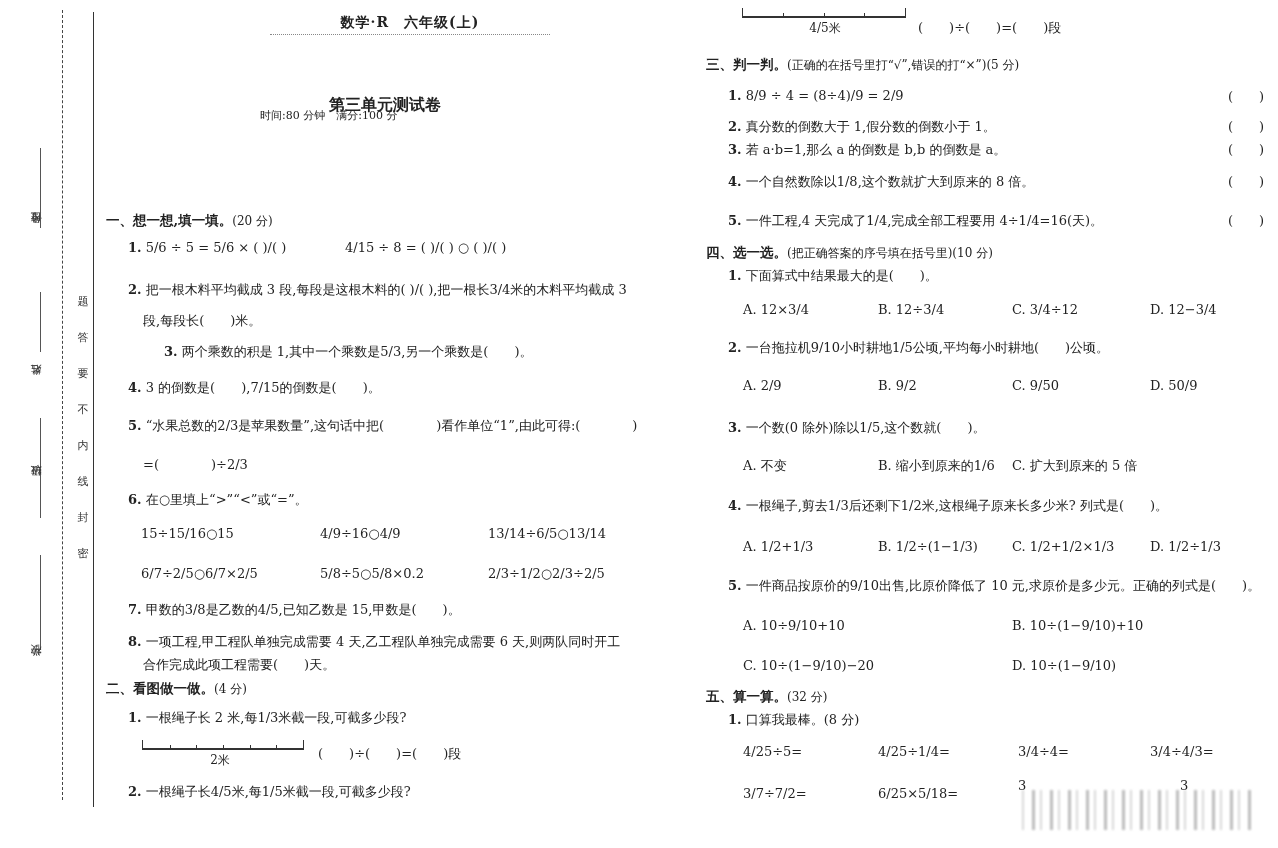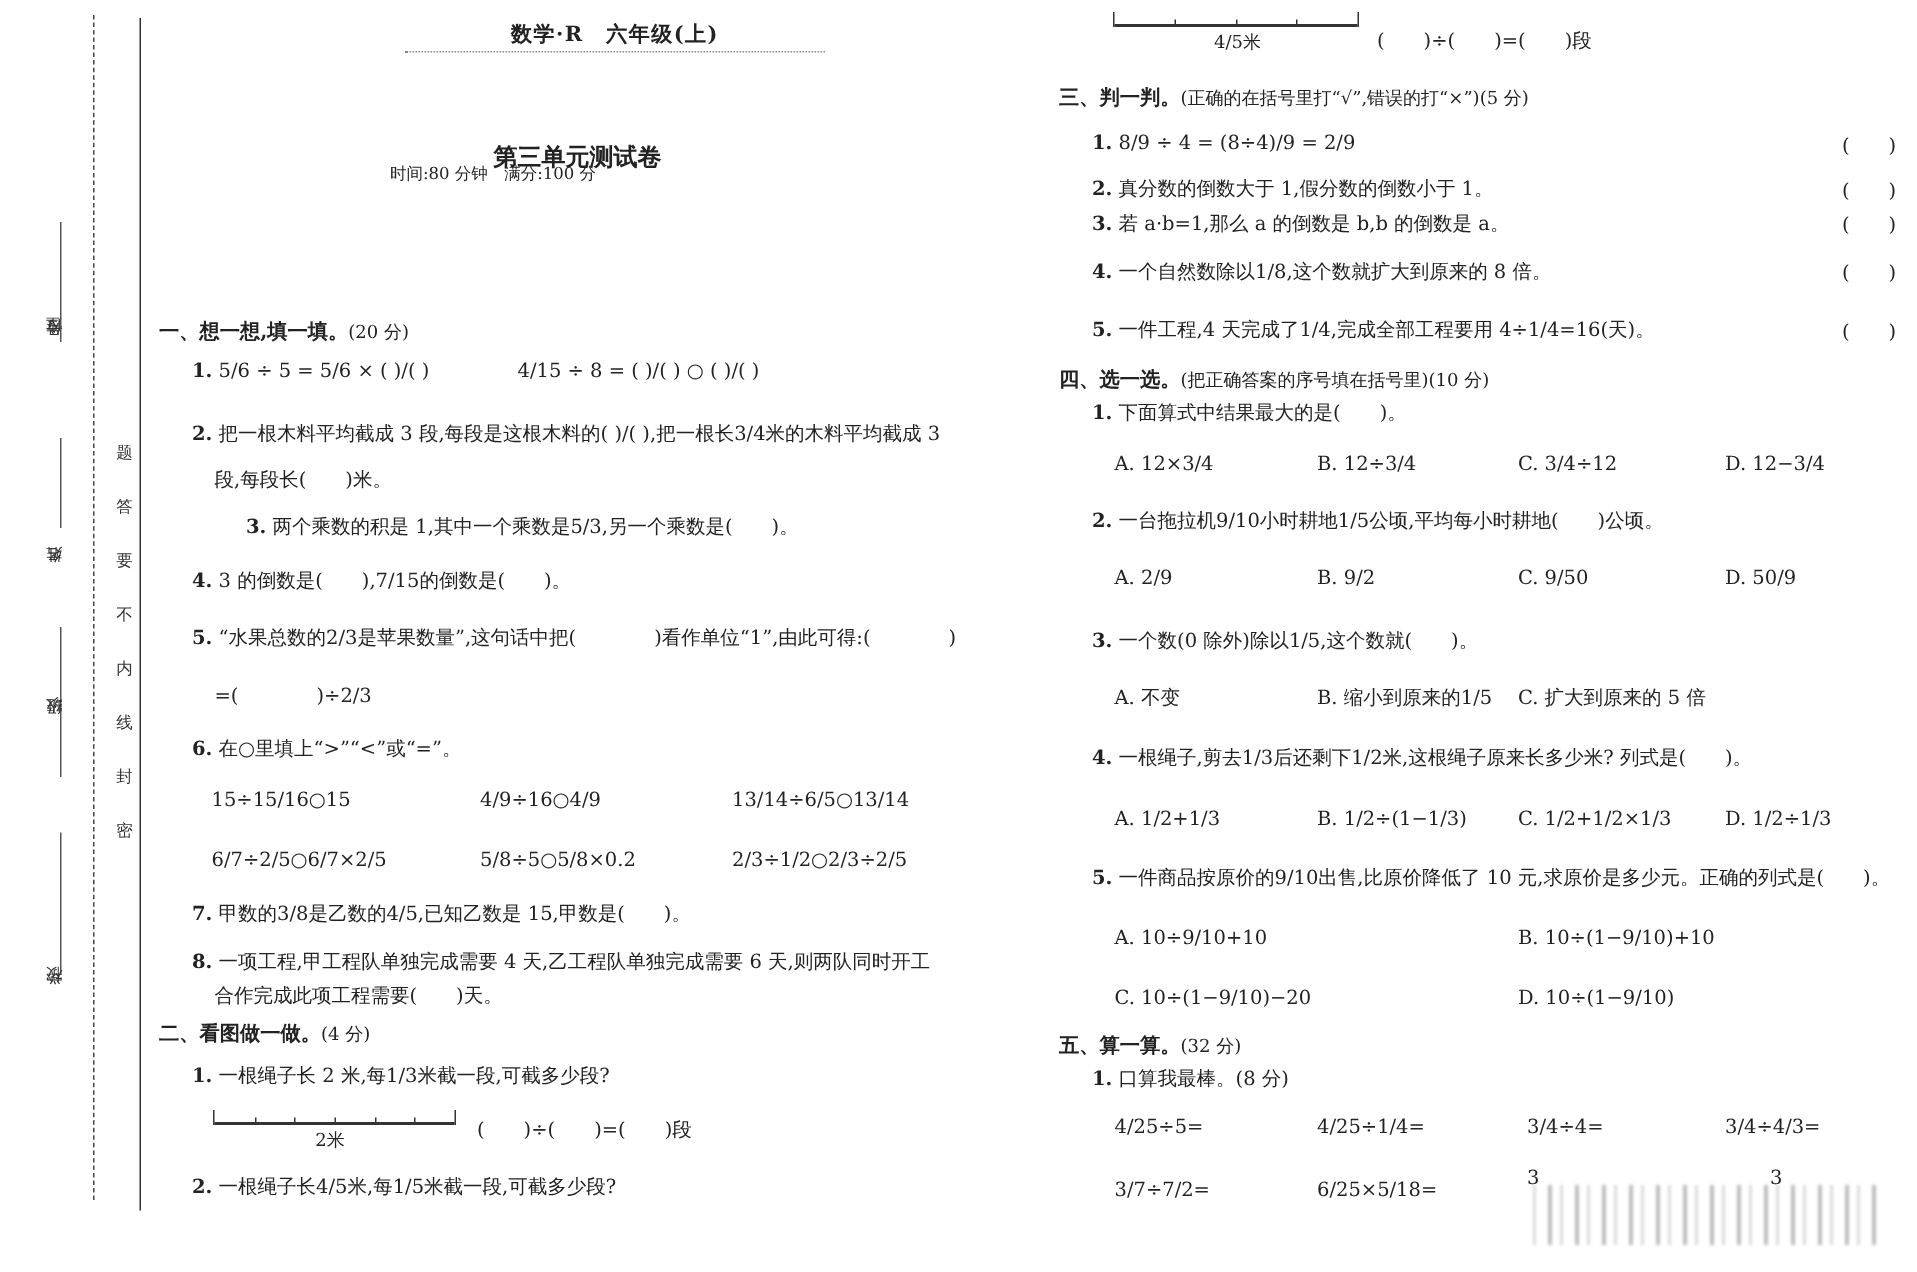--- a/index.html
+++ b/index.html
@@ -172,21 +172,21 @@
 <div class="q" style="left:1150px;top:300px;">D. 12−3/4</div>
 
 <div class="q" style="left:728px;top:338px;"><b>2.</b> <span>一台拖拉机9/10小时耕地1/5公顷,平均每小时耕地(　　)公顷。</span></div>
 <div class="q" style="left:743px;top:376px;">A. 2/9</div>
 <div class="q" style="left:878px;top:376px;">B. 9/2</div>
 <div class="q" style="left:1012px;top:376px;">C. 9/50</div>
 <div class="q" style="left:1150px;top:376px;">D. 50/9</div>
 
 <div class="q" style="left:728px;top:418px;"><b>3.</b> <span>一个数(0 除外)除以1/5,这个数就(　　)。</span></div>
 <div class="q" style="left:743px;top:456px;">A. 不变</div>
-<div class="q" style="left:878px;top:456px;">B. 缩小到原来的1/5</div>
+<div class="q" style="left:878px;top:456px;">B. 缩小到原来的1/6</div>
 <div class="q" style="left:1012px;top:456px;">C. 扩大到原来的 5 倍</div>
 
 <div class="q" style="left:728px;top:496px;"><b>4.</b> <span>一根绳子,剪去1/3后还剩下1/2米,这根绳子原来长多少米? 列式是(　　)。</span></div>
 <div class="q" style="left:743px;top:537px;">A. 1/2+1/3</div>
 <div class="q" style="left:878px;top:537px;">B. 1/2÷(1−1/3)</div>
 <div class="q" style="left:1012px;top:537px;">C. 1/2+1/2×1/3</div>
 <div class="q" style="left:1150px;top:537px;">D. 1/2÷1/3</div>
 
 <div class="q" style="left:728px;top:576px;"><b>5.</b> <span>一件商品按原价的9/10出售,比原价降低了 10 元,求原价是多少元。正确的列式是(　　)。</span></div>
 <div class="q" style="left:743px;top:616px;">A. 10÷9/10+10</div>

